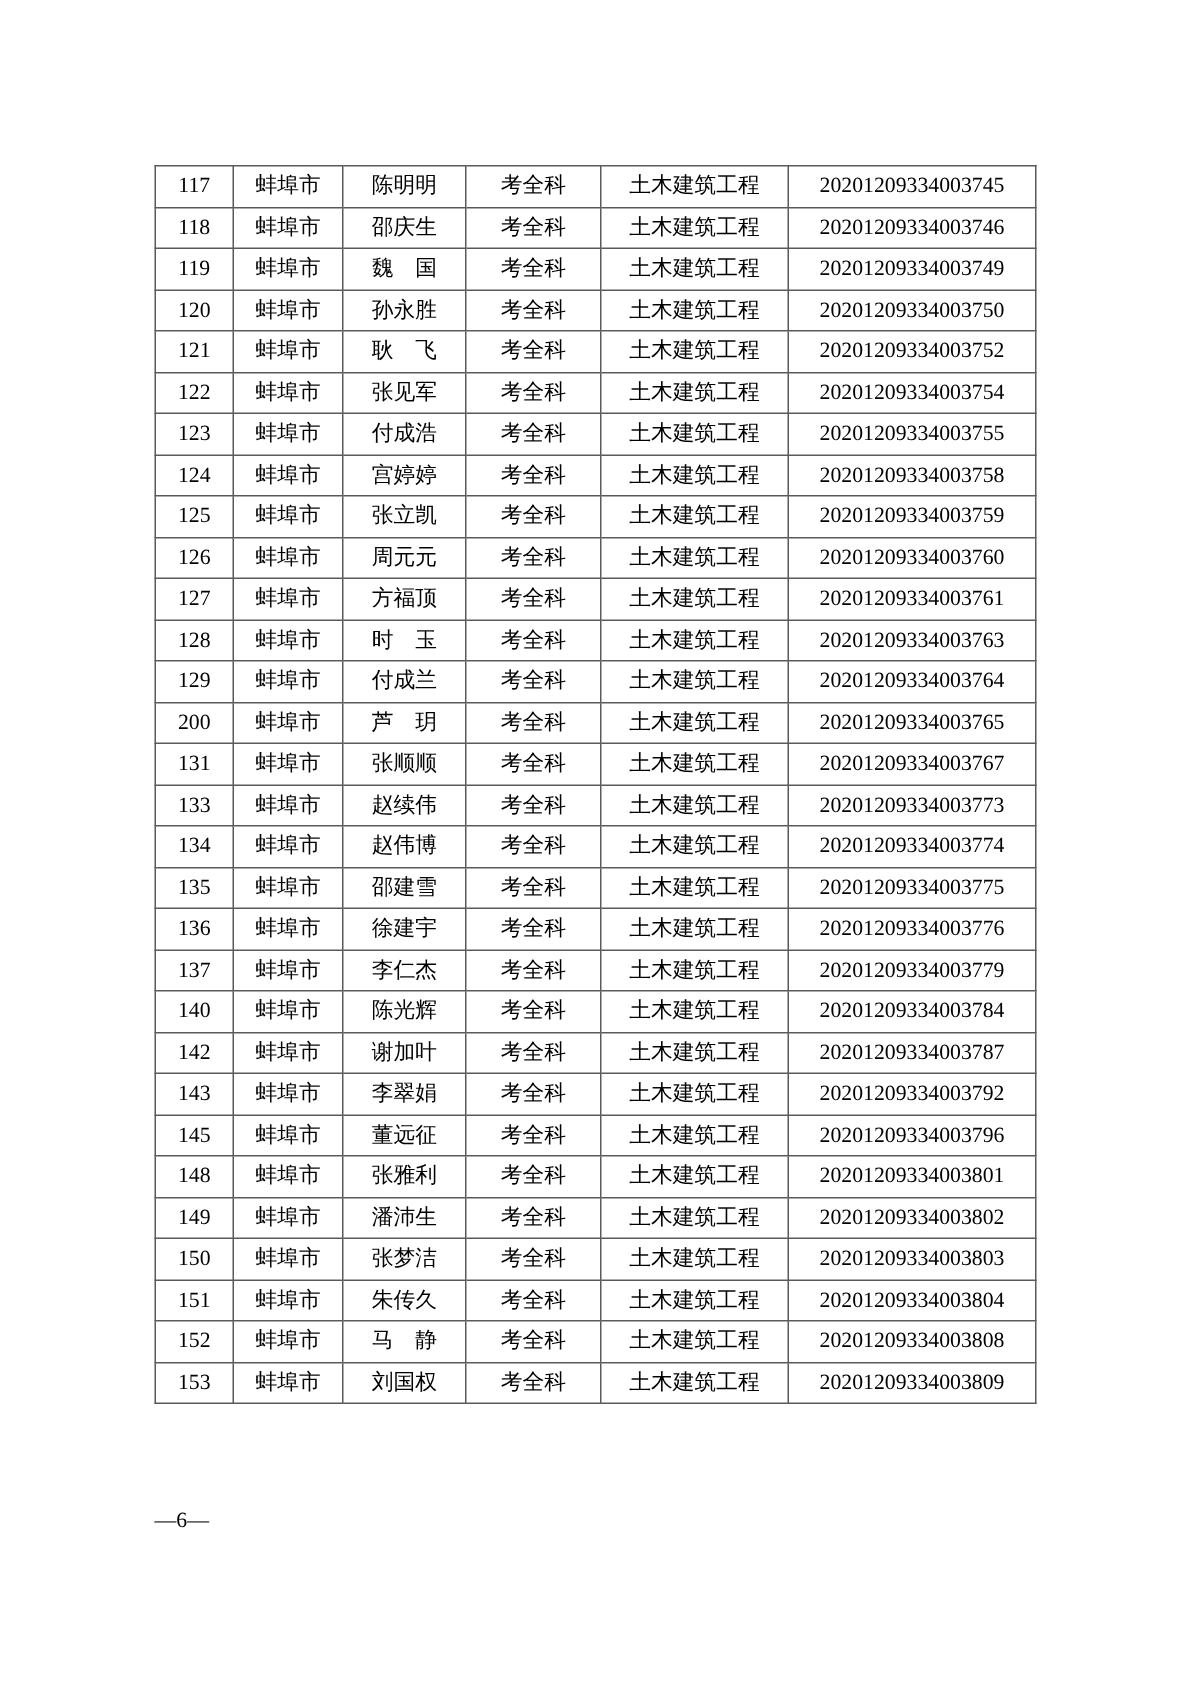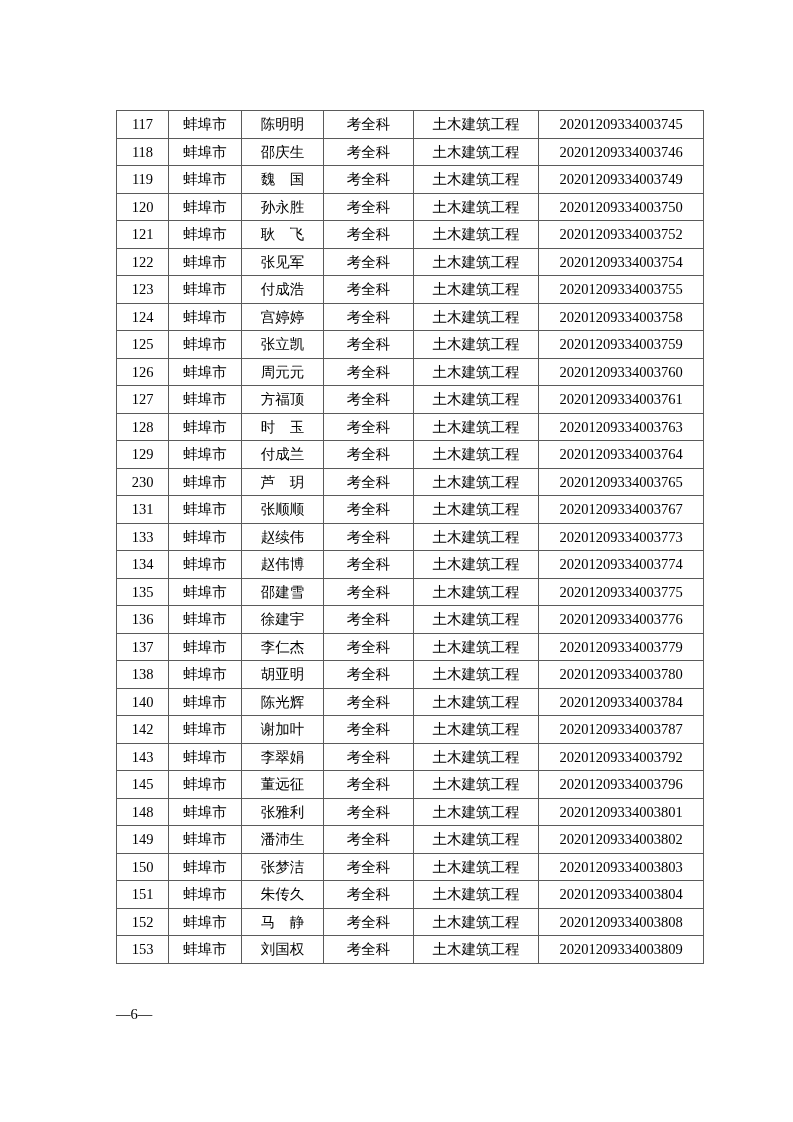--- a/index.html
+++ b/index.html
@@ -10,21 +10,21 @@
   body {
     width: 793px;
     height: 1122px;
     position: relative;
     font-family: "Liberation Serif", "DejaVu Serif", serif;
     color: #000000;
     overflow: hidden;
   }
   .page {
     position: absolute;
-    left: 13px;
+    left: 0;
     top: 0;
     width: 739px;
     height: 1122px;
   }
   .table-wrap {
     position: absolute;
     left: 103px;
     top: 110px;
     width: 587px;
   }
@@ -184,21 +184,21 @@
           </tr>
           <tr>
             <td class="seq">129</td>
             <td class="city">蚌埠市</td>
             <td class="name">付成兰</td>
             <td class="type">考全科</td>
             <td class="major">土木建筑工程</td>
             <td class="id">20201209334003764</td>
           </tr>
           <tr>
-            <td class="seq">230</td>
+            <td class="seq">200</td>
             <td class="city">蚌埠市</td>
             <td class="name">芦　玥</td>
             <td class="type">考全科</td>
             <td class="major">土木建筑工程</td>
             <td class="id">20201209334003765</td>
           </tr>
           <tr>
             <td class="seq">131</td>
             <td class="city">蚌埠市</td>
             <td class="name">张顺顺</td>
@@ -238,28 +238,20 @@
             <td class="major">土木建筑工程</td>
             <td class="id">20201209334003776</td>
           </tr>
           <tr>
             <td class="seq">137</td>
             <td class="city">蚌埠市</td>
             <td class="name">李仁杰</td>
             <td class="type">考全科</td>
             <td class="major">土木建筑工程</td>
             <td class="id">20201209334003779</td>
-          </tr>
-          <tr>
-            <td class="seq">138</td>
-            <td class="city">蚌埠市</td>
-            <td class="name">胡亚明</td>
-            <td class="type">考全科</td>
-            <td class="major">土木建筑工程</td>
-            <td class="id">20201209334003780</td>
           </tr>
           <tr>
             <td class="seq">140</td>
             <td class="city">蚌埠市</td>
             <td class="name">陈光辉</td>
             <td class="type">考全科</td>
             <td class="major">土木建筑工程</td>
             <td class="id">20201209334003784</td>
           </tr>
           <tr>

